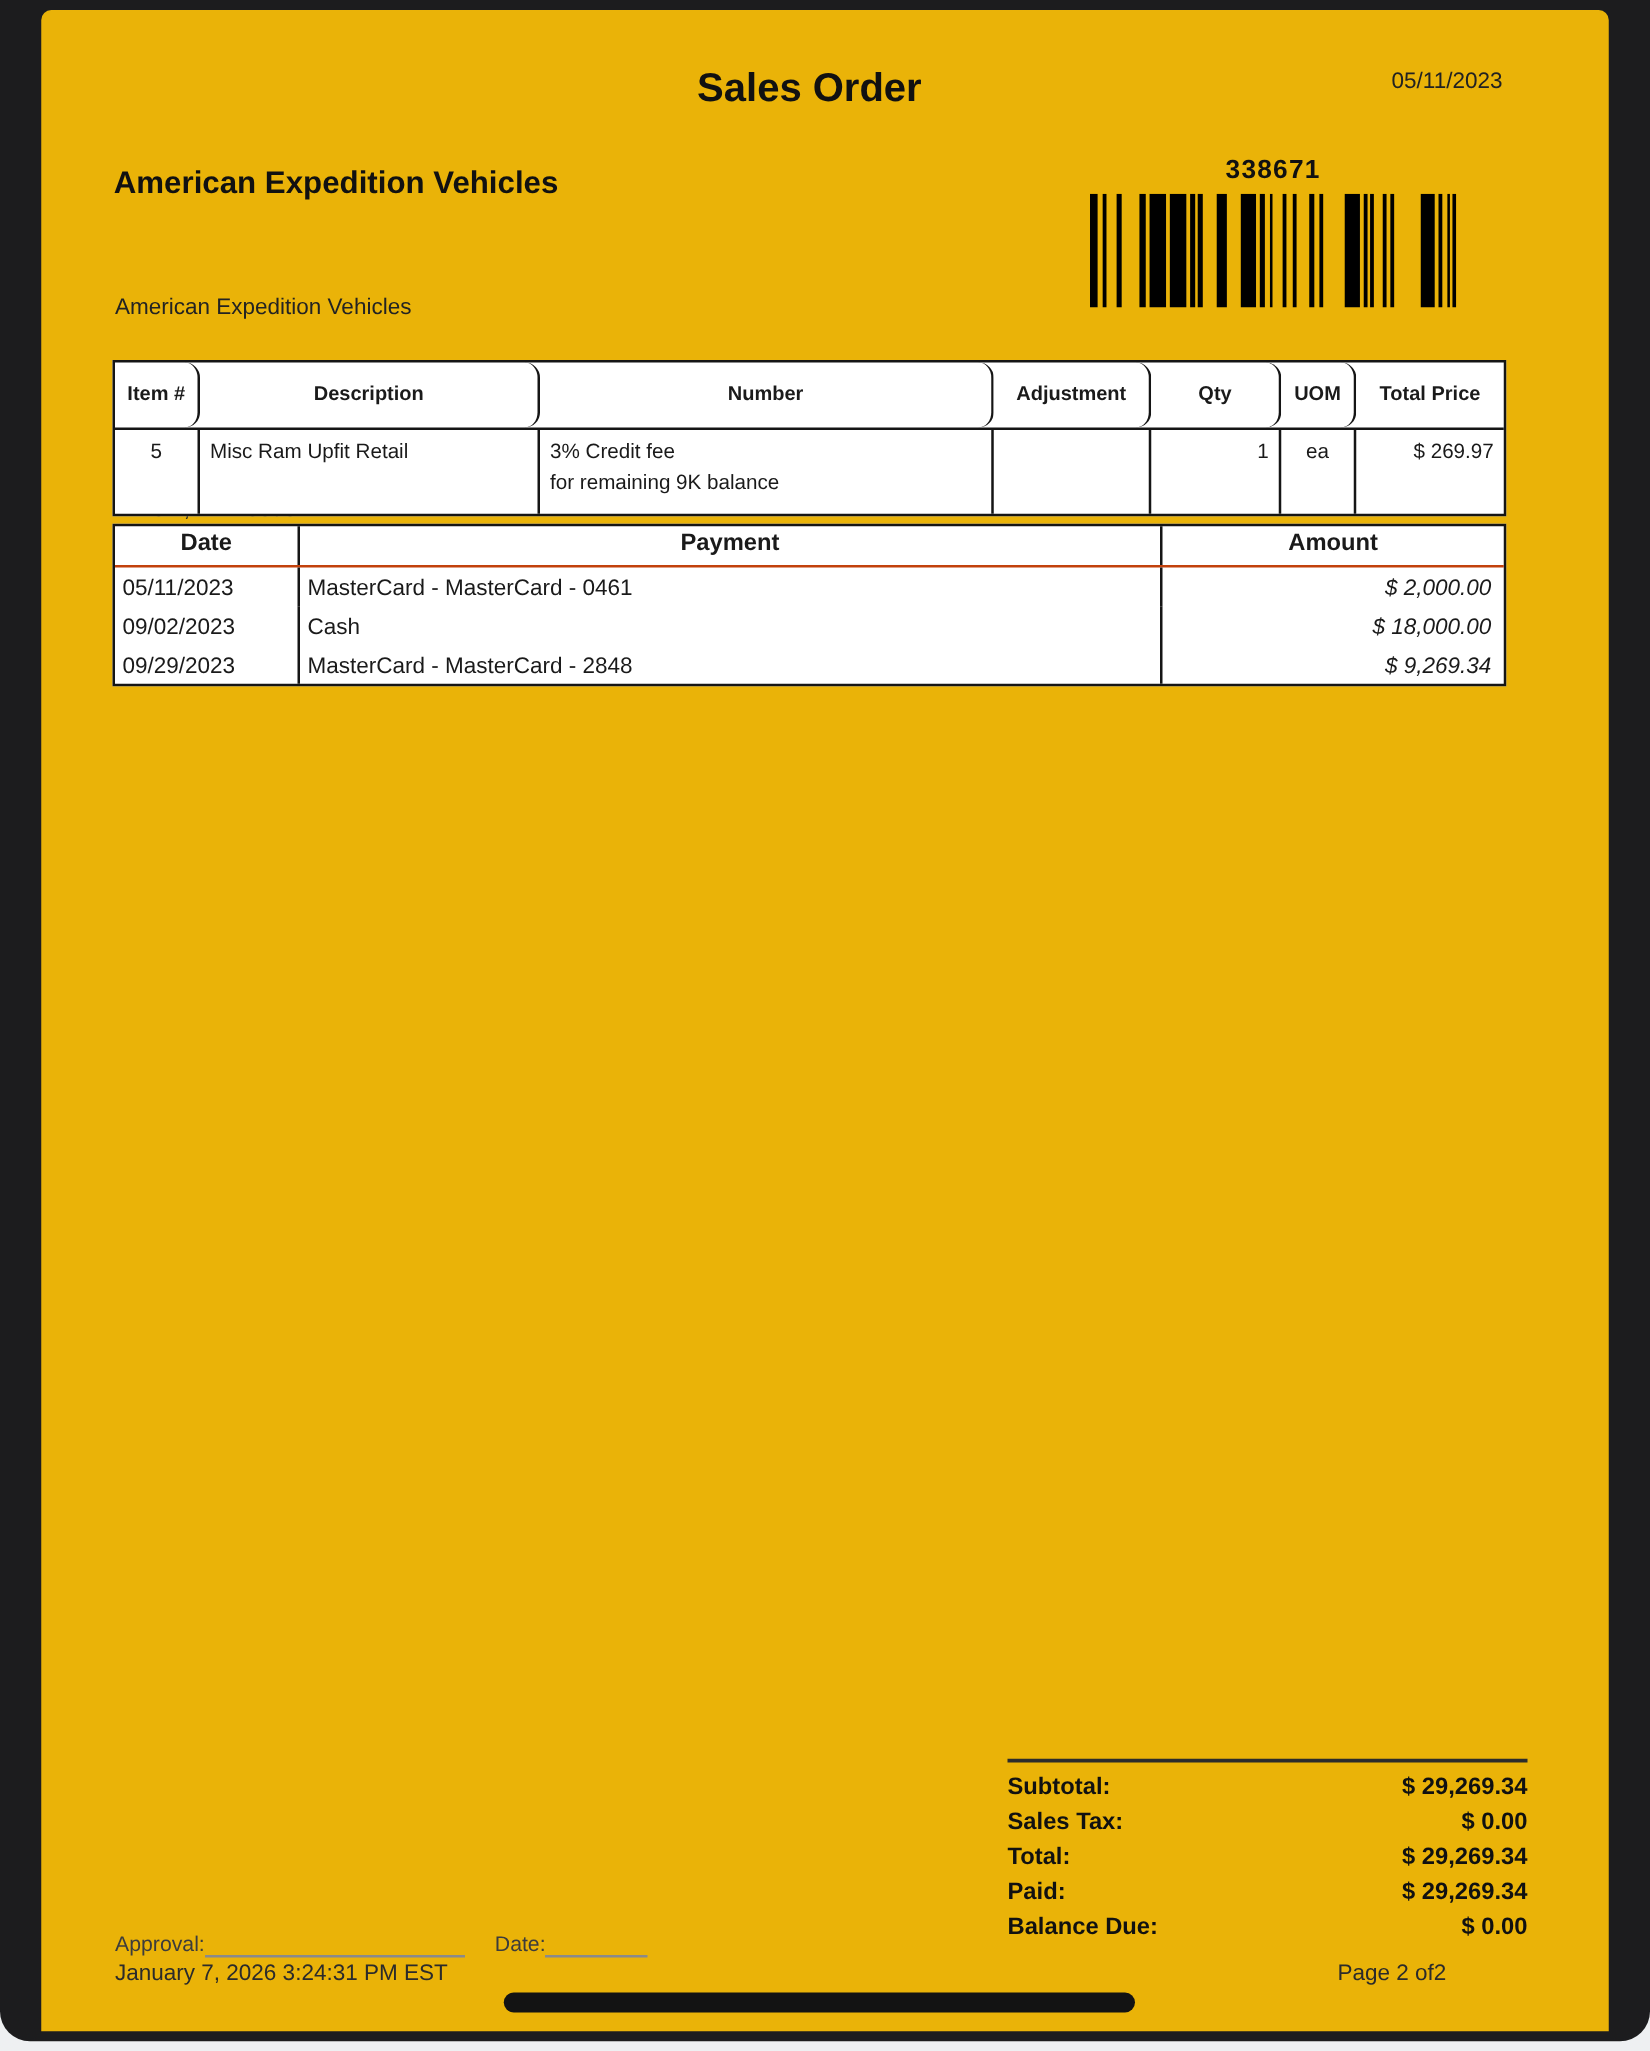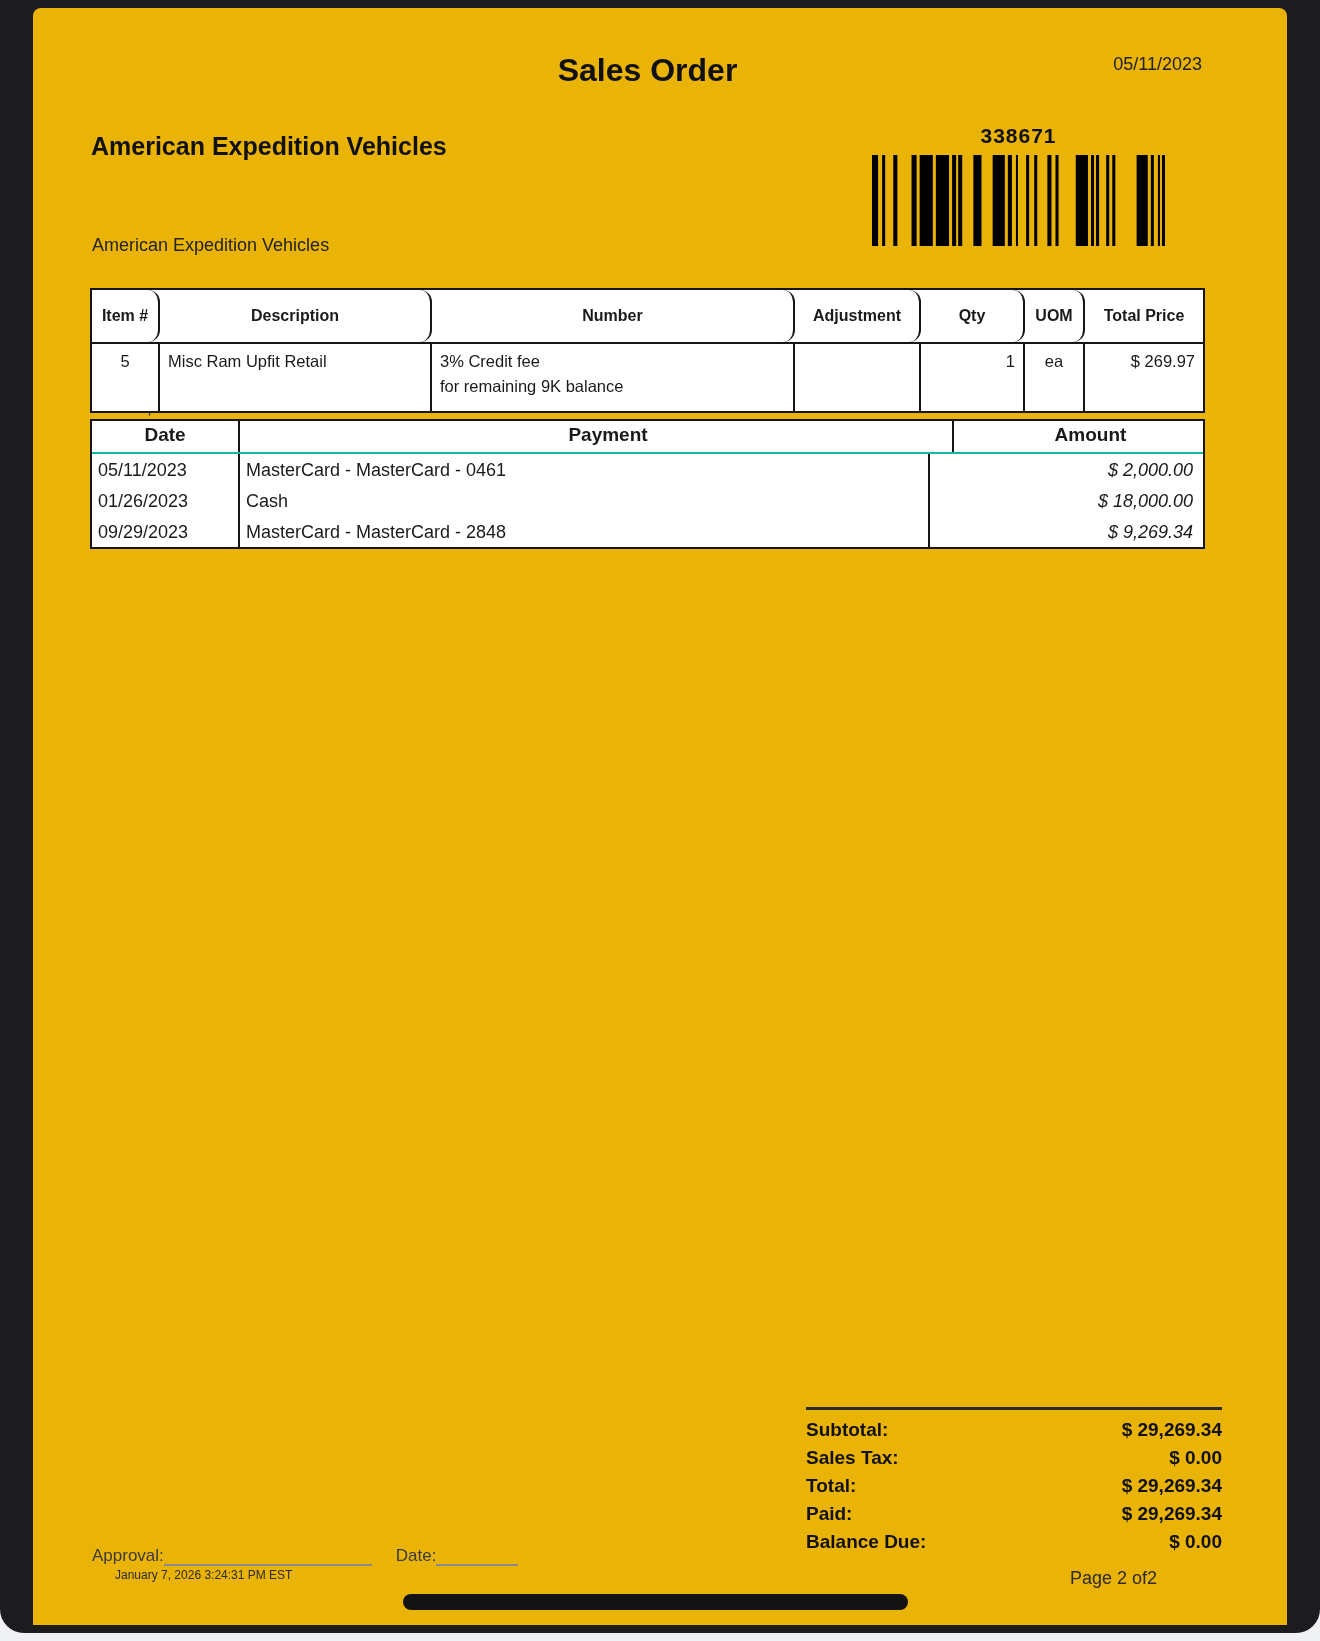--- a/index.html
+++ b/index.html
@@ -34,39 +34,39 @@
   .items-table .hcell:last-child, .items-table .bcell:last-child { border-right:none; }
   .items-table .bcell { font-size:16.5px; padding:5px 8px 8px; border-right:2px solid #151515;
                         min-height:67px; line-height:25px; }
   .al-c { text-align:center; } .al-r { text-align:right; } .al-l { text-align:left; }
 
   
   .pay-table { position:absolute; left:57px; top:411px; width:1115px; border:2px solid #151515; background:#fff; }
   .grid-pay  { display:grid; grid-template-columns:148px 690px 1fr; }
   .pay-table .hcell { font-weight:bold; font-size:19px; text-align:center; padding:3px 4px 6px;
                       border-right:2px solid #151515; }
-  .pay-table .hrow  { border-bottom:2px solid #14b8a6;gap:24px; }
+  .pay-table .hrow  { border-bottom:2px solid #c2410c; }
   .pay-table .hcell:last-child, .pay-table .bcell:last-child { border-right:none; }
   .pay-table .bcell { font-size:18px; padding:5px 6px 3px; border-right:2px solid #151515; line-height:23px; }
   .pay-table .bcell.amount { padding-right:10px;font-style:italic; }
 
   
   .totals { position:absolute; left:773px; top:1399px; width:416px;
             border-top:3px solid #2c2c2c; padding-top:6px; }
   .totals-row { display:flex; justify-content:space-between; font-size:19px; font-weight:bold;
                 line-height:28px; color:#111; }
 
   
   .approval { position:absolute; left:59px; top:1538px; font-size:17px; color:#3c3c3c;
               display:flex; align-items:flex-end; line-height:20px; }
   .sig-line { display:inline-block; border-bottom:2px solid #8a8a8a; height:18px; }
   .sig-approval { width:208px; margin-right:24px; }
   .sig-date { width:82px; }
 
-  .footer-ts   { position:absolute; left:59px; top:1560px; font-size:12px; color:#2b2b2b;margin-left:23px; }
+  .footer-ts   { position:absolute; left:59px; top:1560px; font-size:18px; color:#2b2b2b; }
   .footer-page { position:absolute; left:1037px; top:1560px; font-size:18px; color:#2b2b2b; }
 
   .home-indicator { position:absolute; left:370px; top:1586px; width:505px; height:16px;
                     border-radius:9px; background:#131313; cursor:grab; }
 </style>
 </head>
 <body>
 
 <div class="screen">
   <div class="frame"></div>
@@ -143,21 +143,21 @@
         <div class="hcell">Date</div>
         <div class="hcell">Payment</div>
         <div class="hcell">Amount</div>
       </div>
       <div class="grid-pay">
         <div class="bcell al-l">05/11/2023</div>
         <div class="bcell al-l">MasterCard - MasterCard - 0461</div>
         <div class="bcell al-r amount">$ 2,000.00</div>
       </div>
       <div class="grid-pay">
-        <div class="bcell al-l">01/26/2023</div>
+        <div class="bcell al-l">09/02/2023</div>
         <div class="bcell al-l">Cash</div>
         <div class="bcell al-r amount">$ 18,000.00</div>
       </div>
       <div class="grid-pay">
         <div class="bcell al-l">09/29/2023</div>
         <div class="bcell al-l">MasterCard - MasterCard - 2848</div>
         <div class="bcell al-r amount">$ 9,269.34</div>
       </div>
     </div>
 

